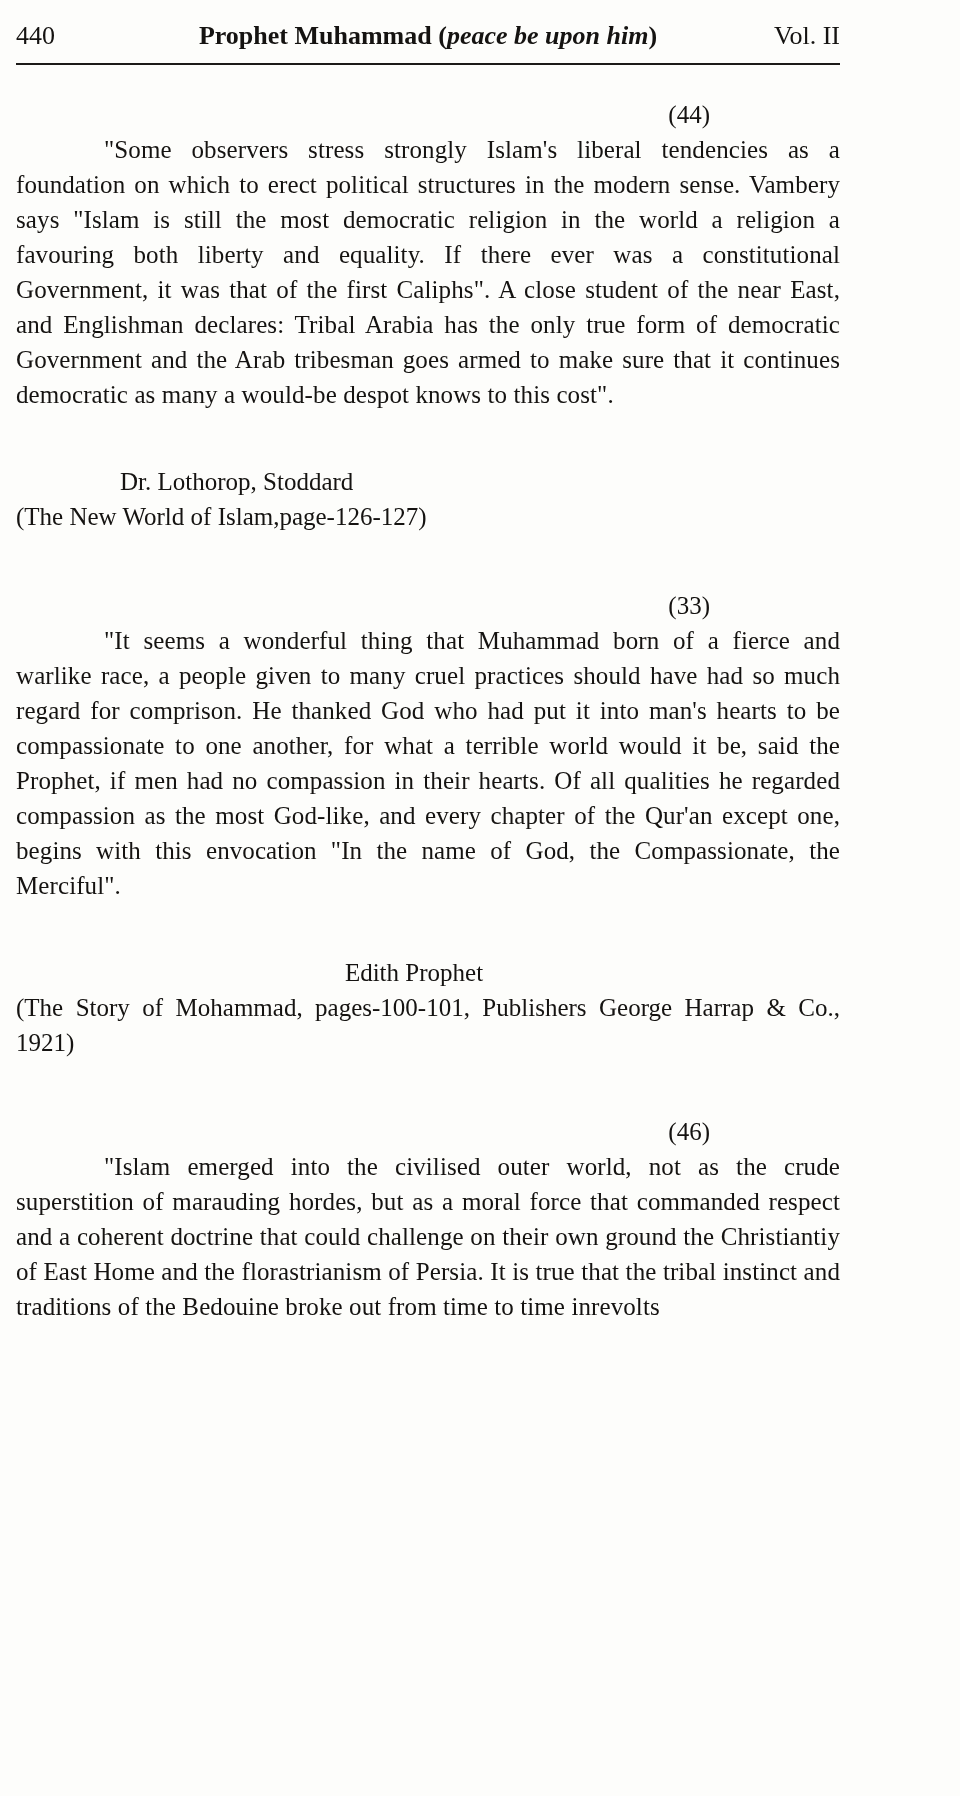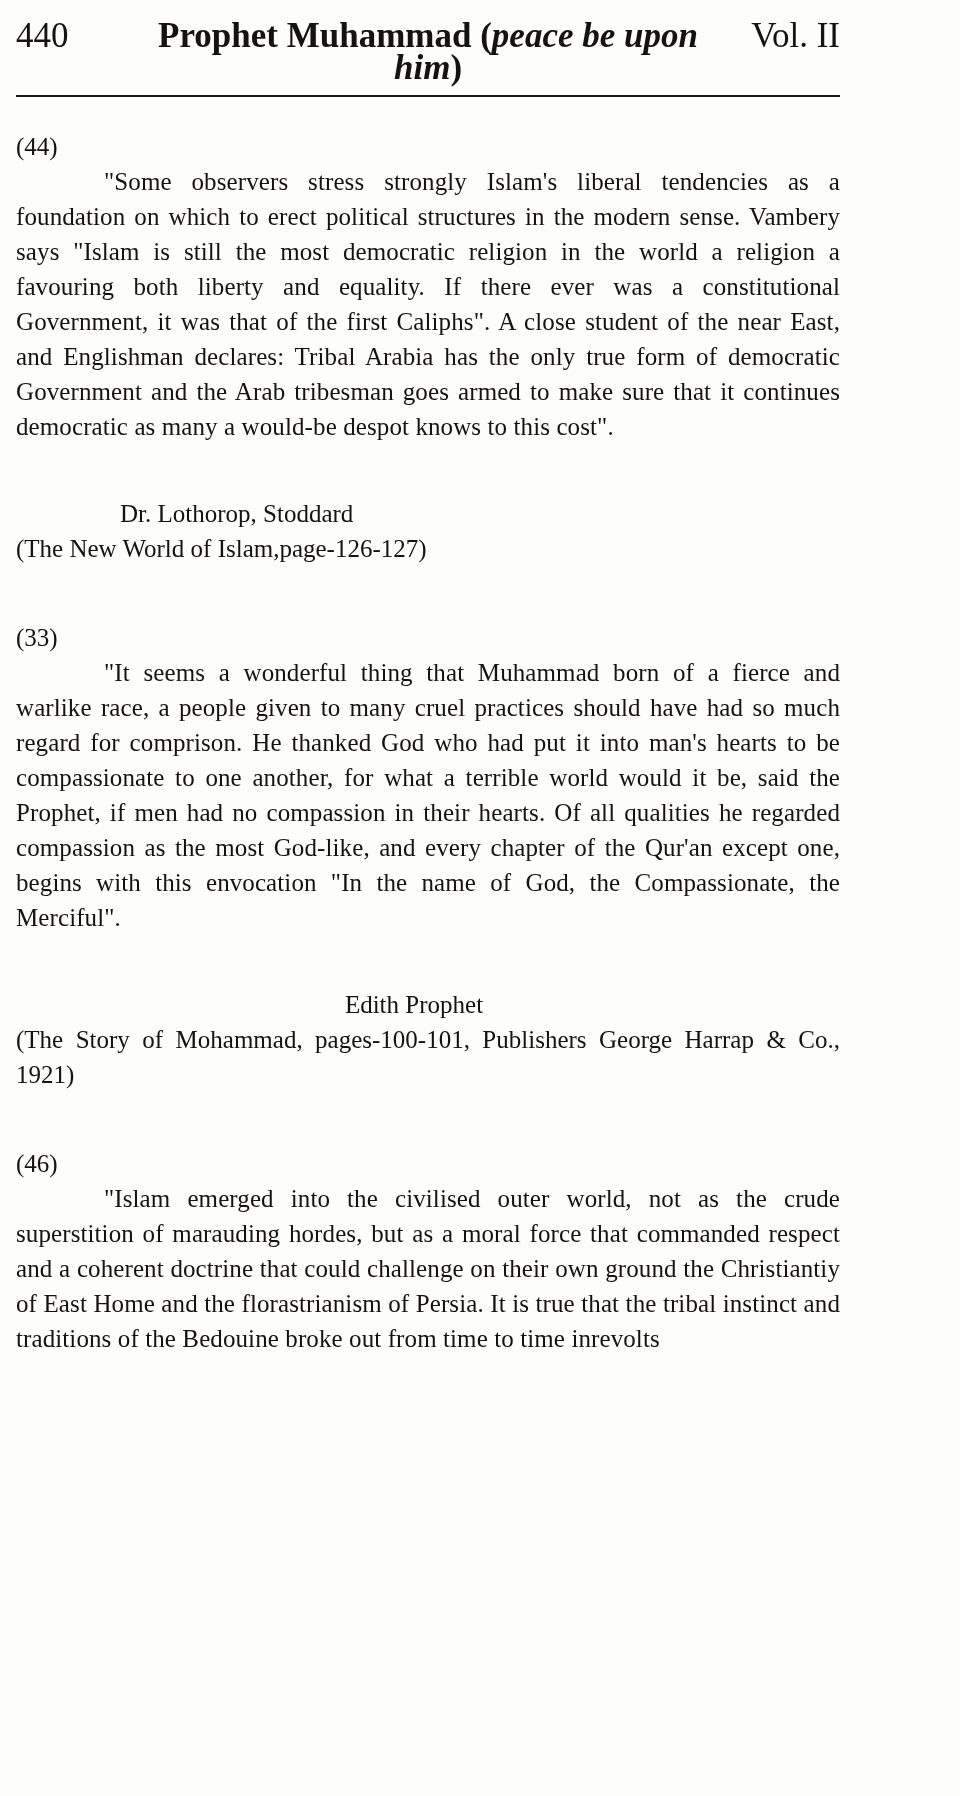--- a/index.html
+++ b/index.html
@@ -16,21 +16,21 @@
     overflow: hidden;
     margin: 0 auto;
   }
 
   .content { width: 824px; }
 
   
   .page-header {
     display: flex;
     align-items: baseline;
-    font-size: 35px;
+    font-size: 26px;
     line-height: 32px;
     padding-top: 4px;
   }
   .page-num  { width: 130px; text-align: left; }
   .page-title{ flex: 1; text-align: center; font-weight: bold; }
   .page-vol  { width: 130px; text-align: right; }
 
   .rule {
     border: none;
     border-top: 2px solid #1c1a18;
@@ -38,21 +38,21 @@
     width: 100%;
   }
 
   
   .quote { margin-top: 54px; }
   .quote.first { margin-top: 32px; }
 
   .qnum {
     font-size: 25px;
     line-height: 35px;
-    text-align: left;
+    text-align: right;
     padding-right: 130px;
   }
 
   .qbody {
     font-size: 25px;
     line-height: 35px;
     text-align: justify;
     text-indent: 88px;
     letter-spacing: 0.1px;
   }

